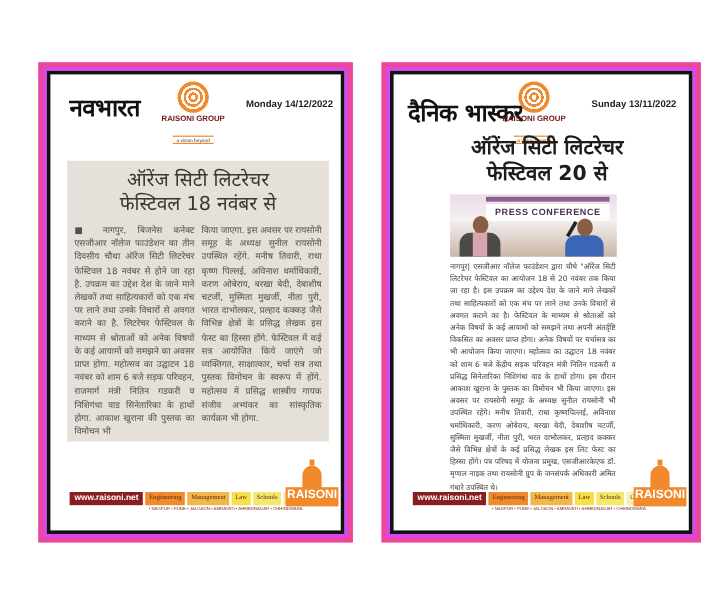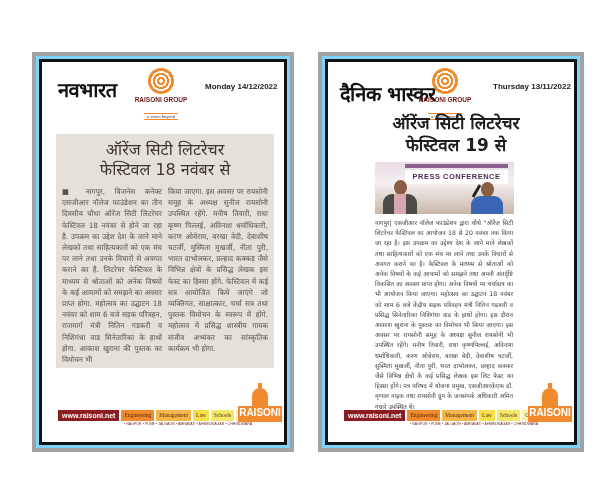--- a/index.html
+++ b/index.html
@@ -1,22 +1,22 @@
 <!DOCTYPE html>
 <html><head>
 <meta charset="utf-8">
 <style>
   * { box-sizing: border-box; margin: 0; padding: 0; }
   html, body { width: 600px; height: 500px; background: #ffffff; overflow: hidden; }
   body { position: relative; font-family: "DejaVu Sans", sans-serif; }
 
   .panel {
     position: absolute;
-    border: 4px solid #a3a3a3;
-    background: #7dd3fc;
+    border: 4px solid #ec4899;
+    background: #d946ef;
   }
   .panel .inner {
     position: absolute;
     left: 3px; top: 3px; right: 3px; bottom: 3px;
     border: 3px solid #111;
     background: #fff;
     overflow: hidden;
   }
   #panel-left  { left: 32px;  top: 52px; width: 262px; height: 400px; }
   #panel-right { left: 318px; top: 52px; width: 266px; height: 400px; }
@@ -202,26 +202,26 @@
 
 <div class="panel" id="panel-right">
   <div class="inner">
     <div class="masthead">
       <div class="paper-name">दैनिक भास्कर</div>
       <div class="logo">
         <div class="logo-swirl"></div>
         <div class="logo-name">RAISONI GROUP</div>
         <div class="logo-tag">a vision beyond</div>
       </div>
-      <div class="date">Thursday 13/11/2022</div>
+      <div class="date">Sunday 13/11/2022</div>
     </div>
 
     <div class="clip-right-head">
       <div>ऑरेंज सिटी लिटरेचर</div>
-      <div>फेस्टिवल 19 से</div>
+      <div>फेस्टिवल 20 से</div>
     </div>
 
     <div class="photo">
       <div class="photo-bar"></div>
       <div class="photo-banner">PRESS CONFERENCE</div>
       <div class="person person-1">
           <div class="head"></div>
         </div>
       <div class="person person-2">
           <div class="head"></div>

